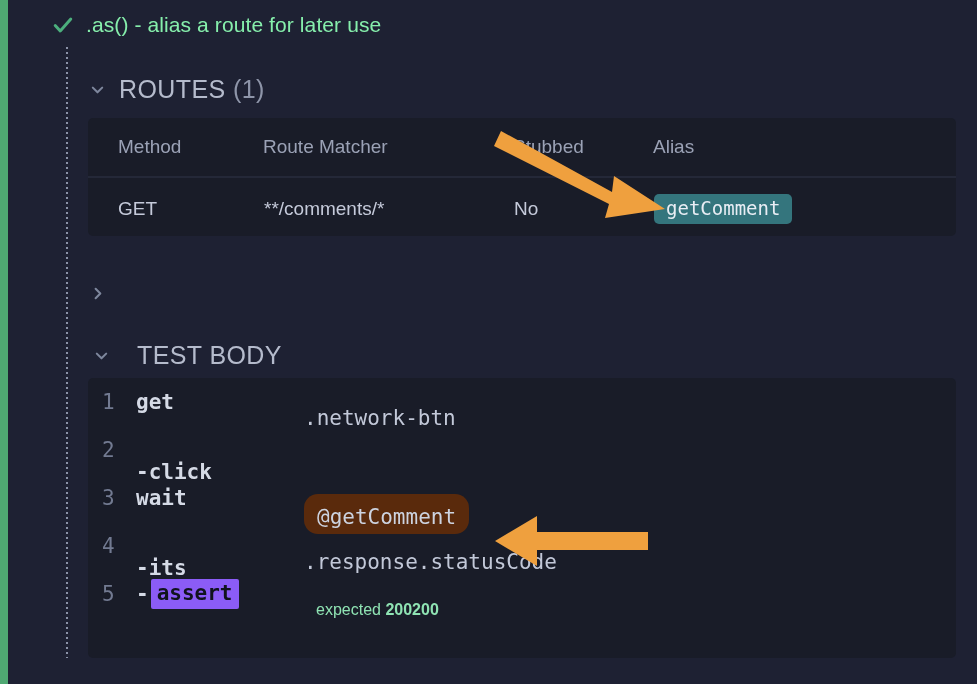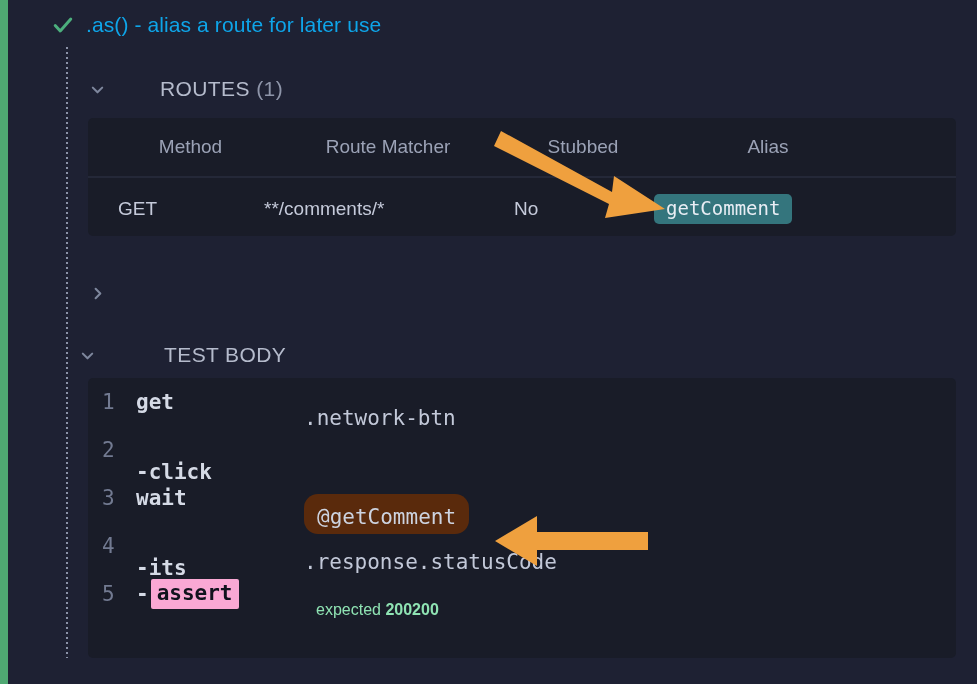--- a/index.html
+++ b/index.html
@@ -44,69 +44,68 @@
     align-items: center;
     gap: 12px;
     height: 34px;
   }
   .check-icon {
     width: 22px; height: 22px;
     display: block;
   }
   .test-title {
     font-size: 21px;
-    color: #0ea5e9;
+    color: #86efac;
     letter-spacing: .1px;
     white-space: nowrap;
   }
 
   
   .section-header {
     position: absolute;
     display: flex;
     align-items: center;
     gap: 14px;
     height: 26px;
   }
   .chev {
     width: 15px; height: 15px;
     display: block;
     flex: none;
   }
   .section-label {
-    font-size: 21px;
+    font-size: 25px;
     color: #b5bbcc;
     letter-spacing: .4px;
     white-space: nowrap;
-    margin-left: 41px;
   }
   .section-label .count { color: #8e95a9; }
 
   #routes-header { left: 90px; top: 76px; }
   #before-each-header { left: 90px; top: 280px; }
-  #test-body-header { left: 80px; top: 342px; gap: 28px; }
+  #test-body-header { left: 94px; top: 342px; gap: 28px; }
 
   
   .routes-panel {
     position: absolute;
     left: 88px;
     top: 118px;
     width: 868px;
     height: 118px;
     background: #191c28;
     border-radius: 5px;
     overflow: hidden;
   }
   .routes-table {
     width: 100%;
     border-collapse: collapse;
     table-layout: fixed;
   }
   .routes-table th {
-    text-align: center;
+    text-align: left;
     font-weight: normal;
     font-size: 19px;
     color: #9ba2b6;
     padding: 0 0 0 0;
     height: 58px;
     vertical-align: middle;
   }
   .routes-table td {
     text-align: left;
     font-size: 19px;
@@ -211,21 +210,21 @@
     padding: 6px 14px 7px 14px;
   }
   .xhr-alias-tag {
     position: absolute;
     right: 16px;
     top: 50%;
     transform: translateY(-50%);
   }
   .assert-badge {
     display: inline-block;
-    background: #f9a8d4;
+    background: #8b5cf6;
     color: #10131d;
     font-family: "DejaVu Sans Mono", monospace;
     font-size: 21px;
     font-weight: bold;
     padding: 2px 6px 3px 6px;
     border-radius: 2px;
     line-height: 1.15;
   }
   .assert-dash {
     font-family: "DejaVu Sans Mono", monospace;

